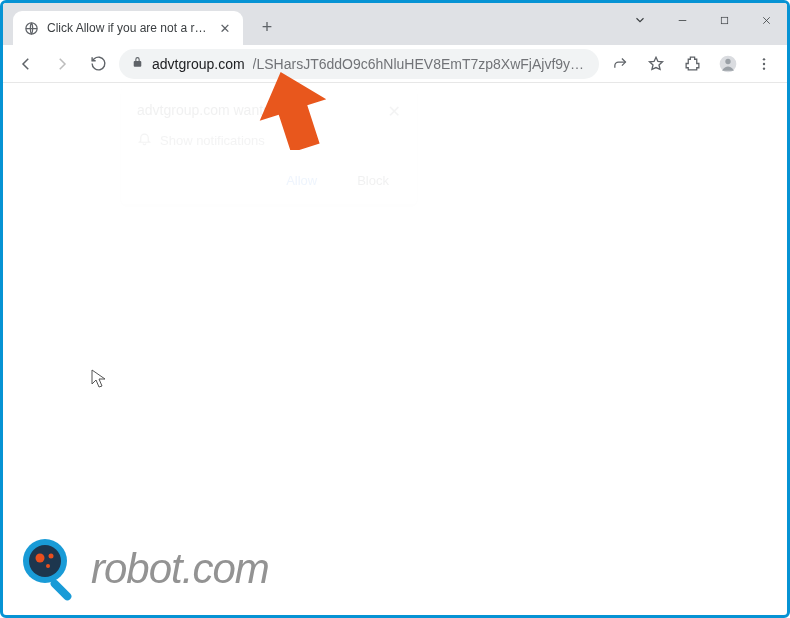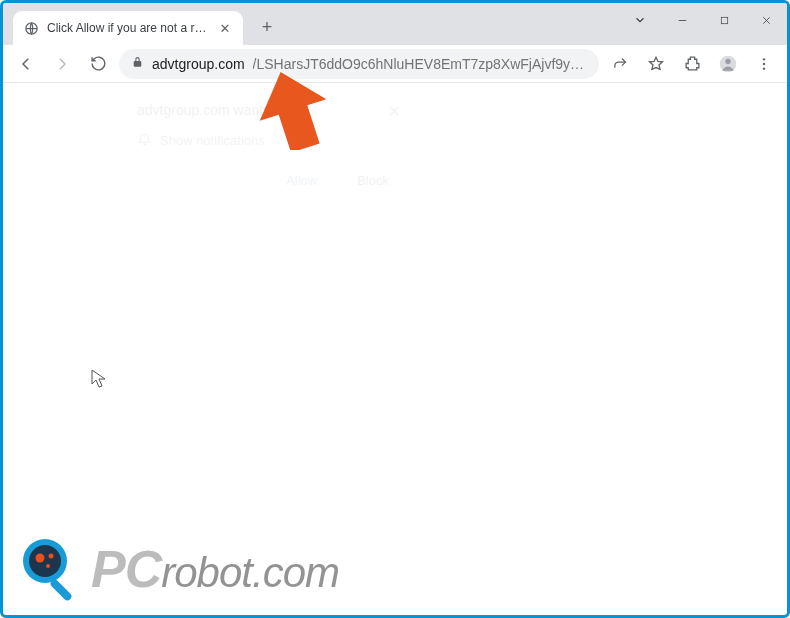--- a/index.html
+++ b/index.html
@@ -286,16 +286,15 @@
 <div class="logo">
   <svg class="mag-glass" viewBox="0 0 72 72">
     <circle cx="30" cy="28" r="22" fill="#0693d4"></circle>
     <circle cx="30" cy="28" r="16" fill="#0a2540"></circle>
     <circle cx="25" cy="25" r="4.5" fill="#e8410b"></circle>
     <circle cx="36" cy="23" r="2.5" fill="#e8410b"></circle>
     <circle cx="33" cy="33" r="2" fill="#e8410b"></circle>
     <rect x="42" y="44" width="8" height="26" rx="4" transform="rotate(-45 46 57)" fill="#0693d4"></rect>
   </svg>
   <div class="logo-text">
-    <span class="lt-pc">PC</span>
       <span class="lt-risk">robot.com</span>
   </div>
 </div>
 
 </body></html>

